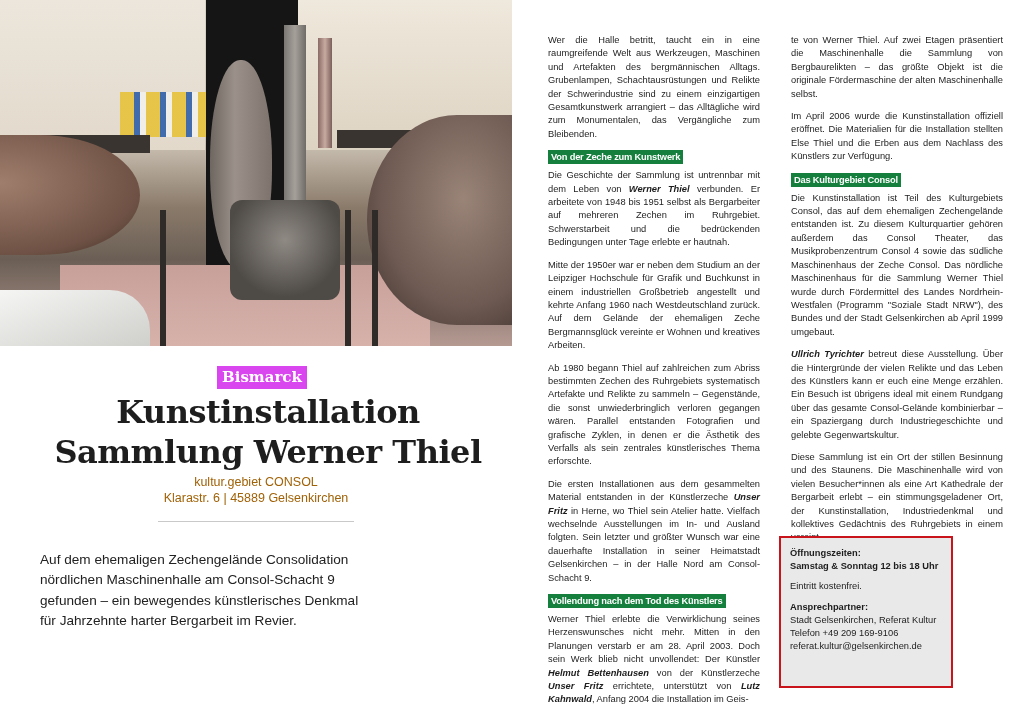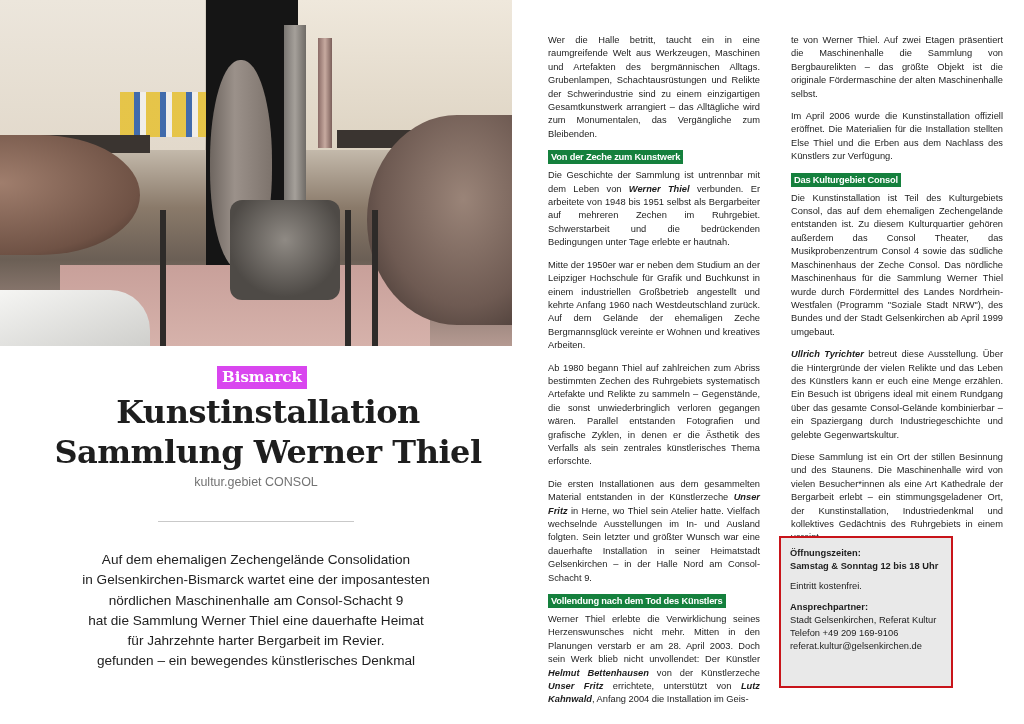--- a/index.html
+++ b/index.html
@@ -32,25 +32,25 @@
     background: #d946ef; color: #fff; font-family: "DejaVu Serif", serif; font-weight: bold;
     font-size: 15px; line-height: 23px;
   }
   .title {
     position: absolute; left: 0; top: 392px; width: 512px; text-align: center;
     font-family: "DejaVu Serif", serif; font-weight: bold; color: #1e1e1e;
     font-size: 32px; line-height: 40px; letter-spacing: -0.5px; margin-left: 12px;
   }
   .subtitle {
     position: absolute; left: 0; top: 474px; width: 512px; text-align: center;
-    font-size: 12.5px; line-height: 16px; color: #737373;
+    font-size: 12.5px; line-height: 16px; color: #a16207;
   }
   .rule { position: absolute; left: 158px; top: 521px; width: 196px; height: 1px; background: #c9c9c9; }
   .intro {
-    position: absolute; left: 40px; top: 550px; width: 432px; text-align: center;
+    position: absolute; left: 40px; top: 550px; width: 432px; text-align: left;
     font-size: 13.6px; line-height: 20.3px; color: #222;
   }
 
   
   .col { position: absolute; top: 34px; width: 212px; font-size: 9.3px; line-height: 13.4px; color: #1d1d1d; text-align: justify; hyphens: manual; }
   .col-1 { left: 548px; }
   .col-2 { left: 791px; }
   .col p { margin-bottom: 9px; }
   .col p b { font-weight: bold; font-style: italic; }
   .hl {
@@ -91,31 +91,30 @@
 
 <div class="tag-bismarck">Bismarck</div>
 
 <div class="title">
   <div>Kunstinstallation</div>
   <div>Sammlung Werner Thiel</div>
 </div>
 
 <div class="subtitle">
   <div>kultur.gebiet CONSOL</div>
+  <div>Klarastr. 6 | 45889 Gelsenkirchen</div>
 </div>
 
 <div class="rule"></div>
 
 <div class="intro">
   <div>Auf dem ehemaligen Zechengelände Consolidation</div>
-  <div>in Gelsenkirchen-Bismarck wartet eine der imposantesten</div>
   <div>nördlichen Maschinenhalle am Consol-Schacht 9</div>
-  <div>hat die Sammlung Werner Thiel eine dauerhafte Heimat</div>
+  <div>gefunden – ein bewegendes künstlerisches Denkmal</div>
   <div>für Jahrzehnte harter Bergarbeit im Revier.</div>
-  <div>gefunden – ein bewegendes künstlerisches Denkmal</div>
 </div>
 
 <div class="col col-1">
   <p>Wer die Halle betritt, taucht ein in eine raumgreifende Welt aus Werkzeugen, Maschinen und Artefakten des bergmännischen Alltags. Grubenlampen, Schachtausrüstungen und Relikte der Schwerindustrie sind zu einem einzigartigen Gesamtkunstwerk arrangiert – das Alltägliche wird zum Monumentalen, das Vergängliche zum Bleibenden.</p>
   <div class="hl">Von der Zeche zum Kunstwerk</div>
   <p><span>Die Geschichte der Sammlung ist untrennbar mit dem Leben von </span><b>Werner Thiel</b><span> verbunden. Er arbeitete von 1948 bis 1951 selbst als Bergarbeiter auf mehreren Zechen im Ruhrgebiet. Schwerstarbeit und die bedrückenden Bedingungen unter Tage erlebte er hautnah.</span></p>
   <p>Mitte der 1950er war er neben dem Studium an der Leipziger Hochschule für Grafik und Buchkunst in einem industriellen Großbetrieb angestellt und kehrte Anfang 1960 nach Westdeutschland zurück. Auf dem Gelände der ehemaligen Zeche Bergmannsglück vereinte er Wohnen und kreatives Arbeiten.</p>
   <p>Ab 1980 begann Thiel auf zahlreichen zum Abriss bestimmten Zechen des Ruhrgebiets systematisch Artefakte und Relikte zu sammeln – Gegenstände, die sonst unwiederbringlich verloren gegangen wären. Parallel entstanden Fotografien und grafische Zyklen, in denen er die Ästhetik des Verfalls als sein zentrales künstlerisches Thema erforschte.</p>
   <p><span>Die ersten Installationen aus dem gesammelten Material entstanden in der Künstlerzeche </span><b>Unser Fritz</b><span> in Herne, wo Thiel sein Atelier hatte. Vielfach wechselnde Ausstellungen im In- und Ausland folgten. Sein letzter und größter Wunsch war eine dauerhafte Installation in seiner Heimatstadt Gelsenkirchen – in der Halle Nord am Consol-Schacht 9.</span></p>
   <div class="hl">Vollendung nach dem Tod des Künstlers</div>

